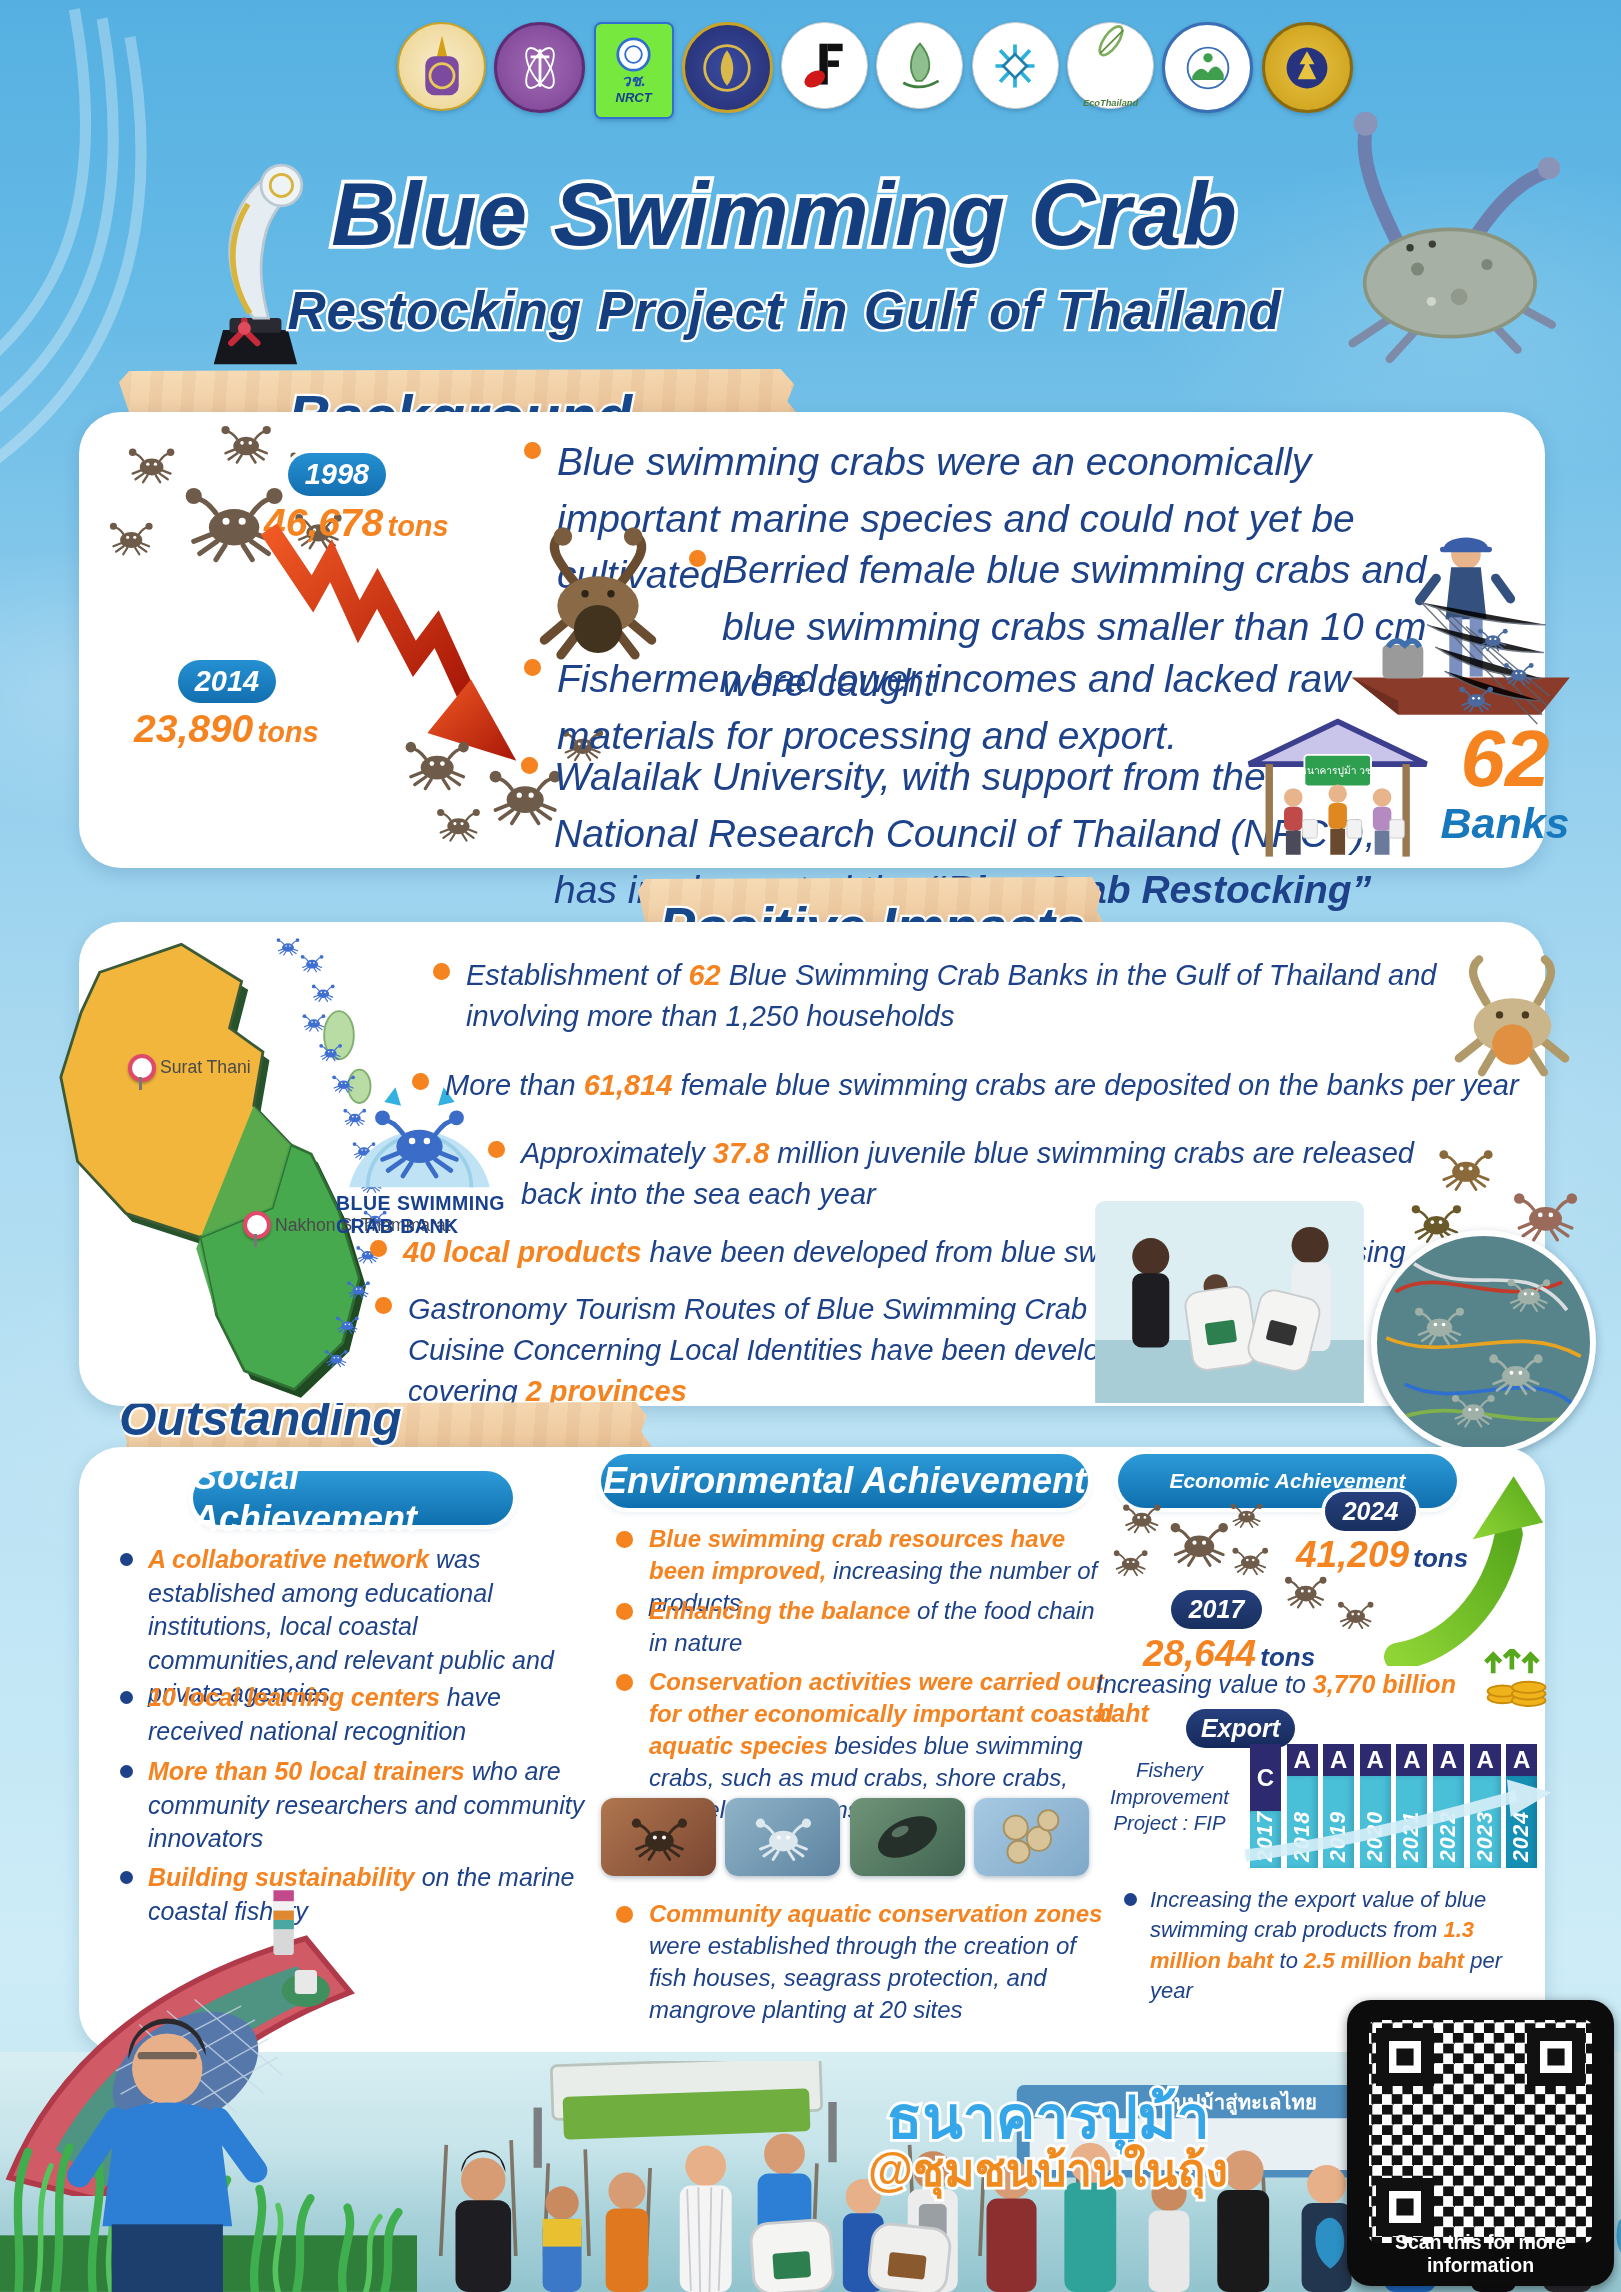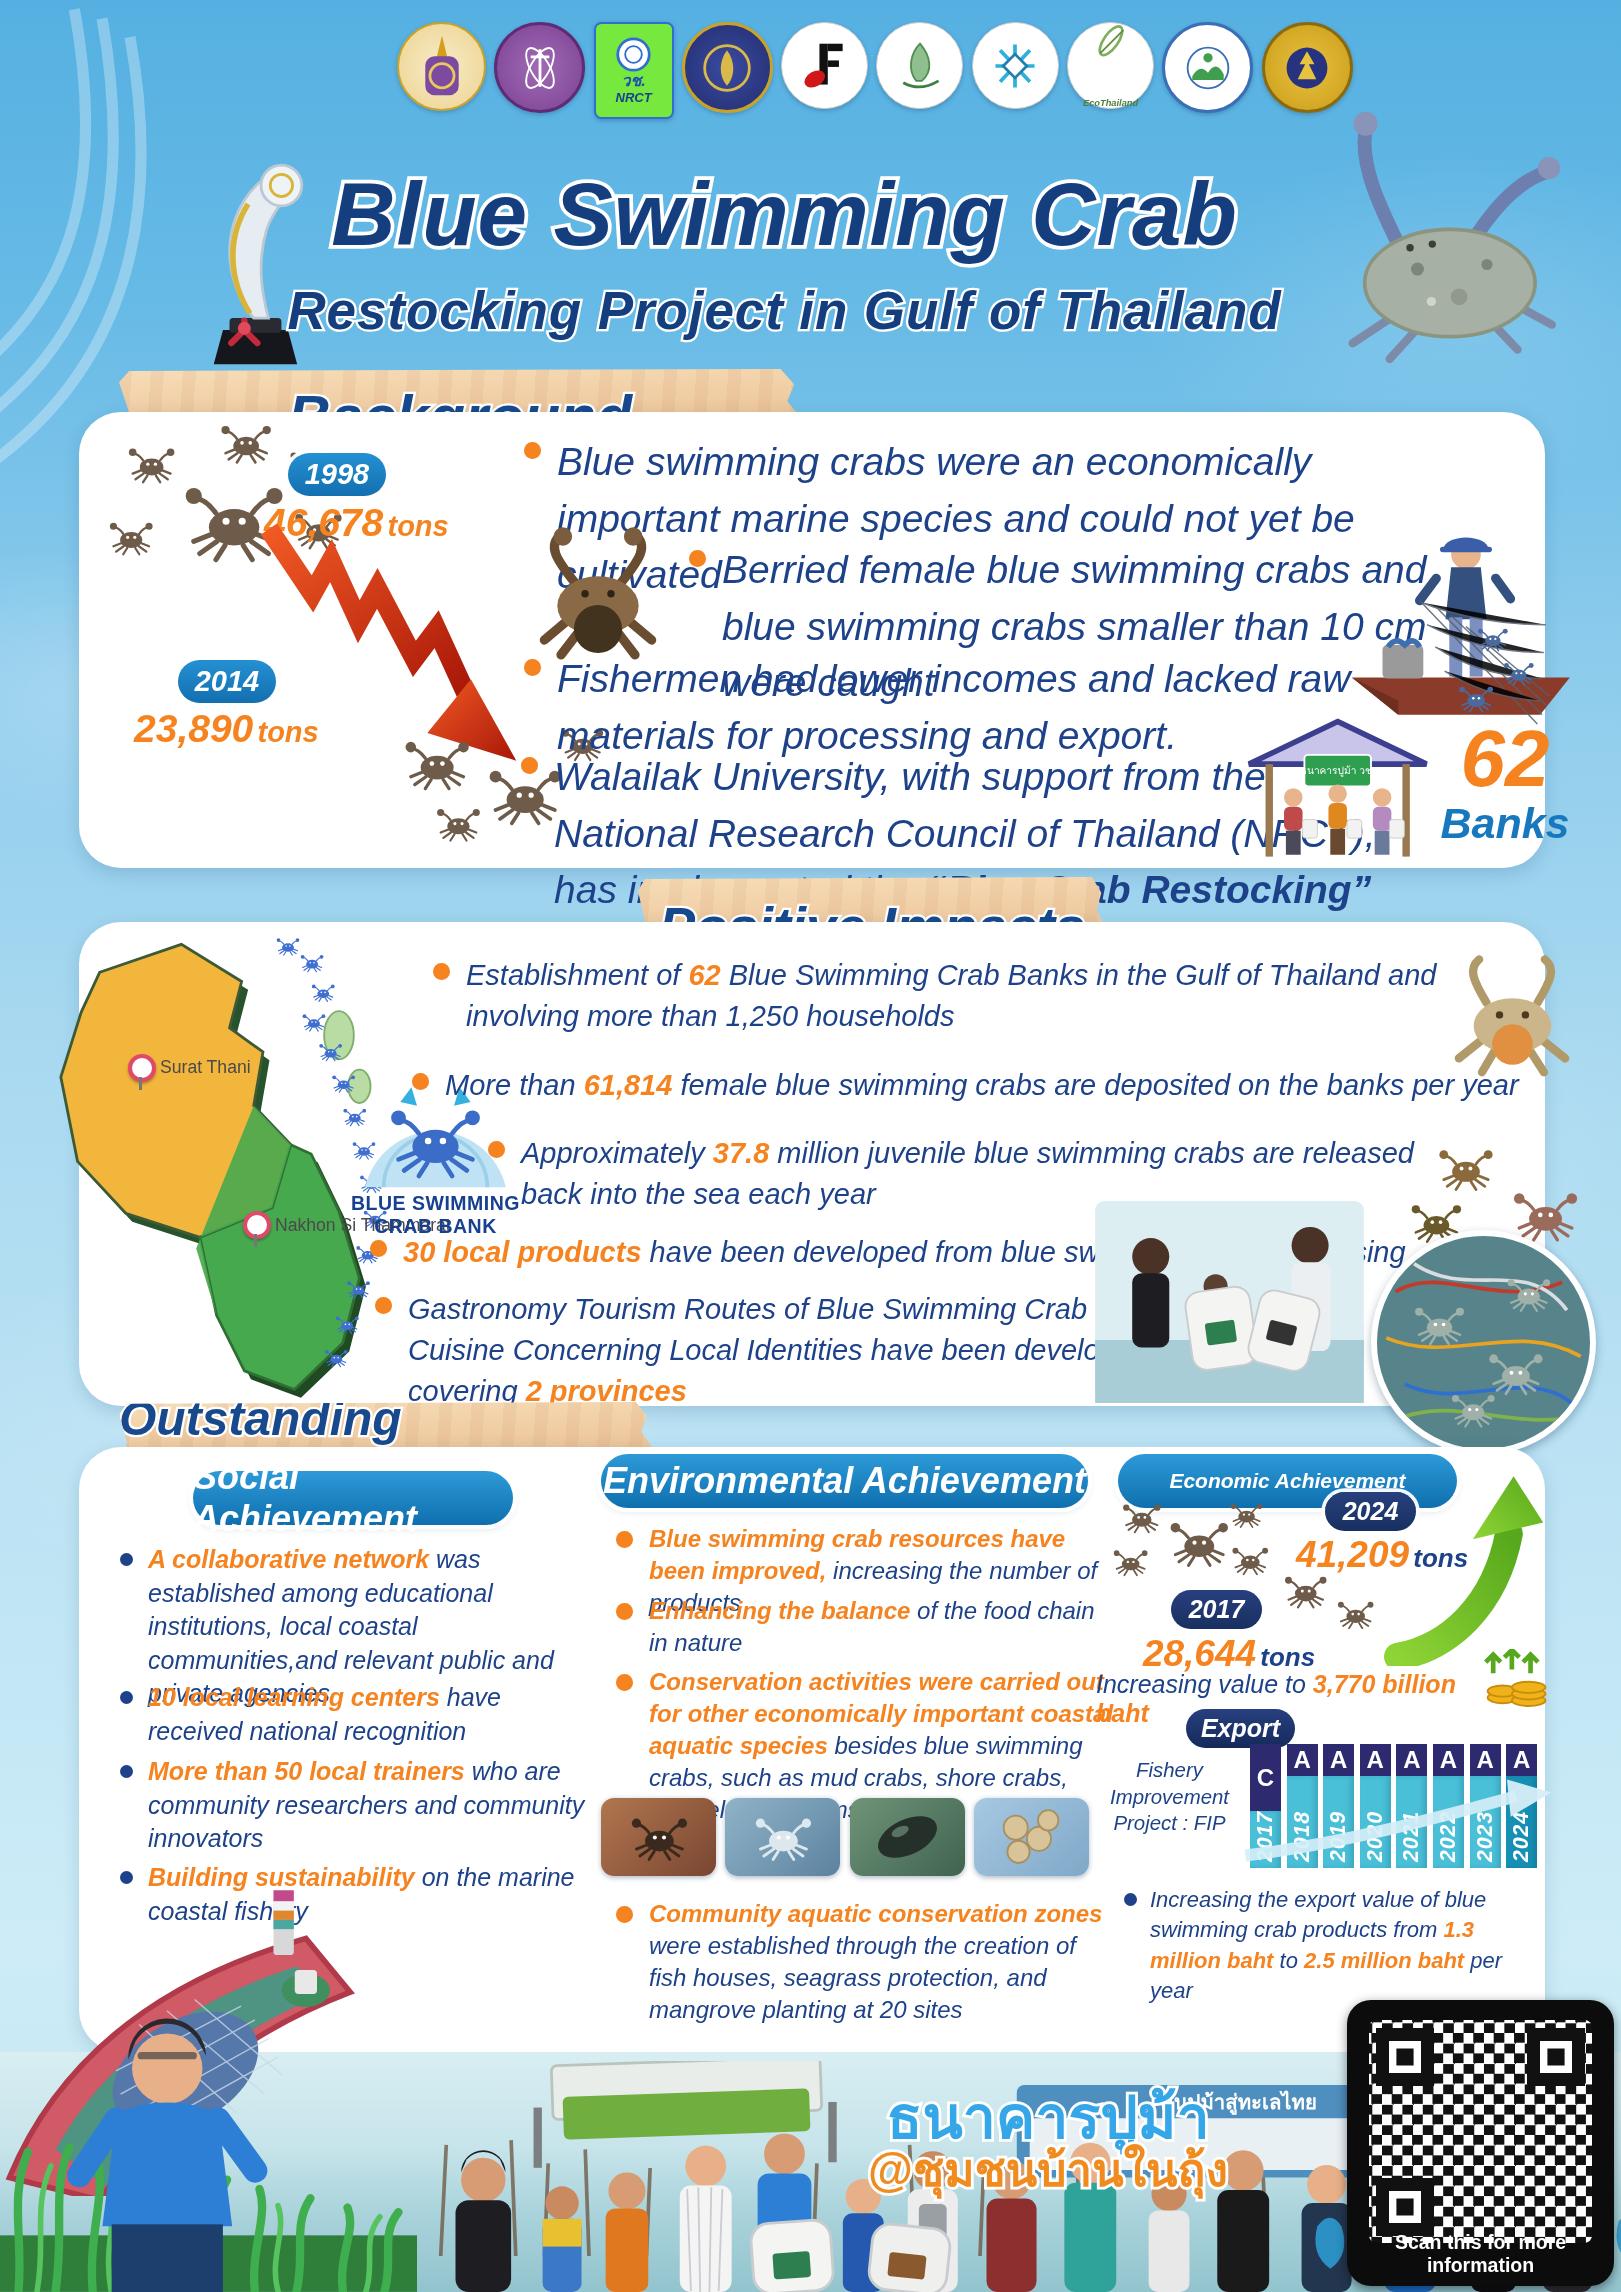--- a/index.html
+++ b/index.html
@@ -354,21 +354,21 @@
         <use href="#crab" x="326" y="420" width="26" height="23"></use>
       <use href="#crab" x="314" y="456" width="26" height="23"></use>
         <use href="#crab" x="262" y="12" width="26" height="23"></use>
     </g>
   </svg>
   <div class="pin" style="left:128px;top:1054px;"></div>
   <div class="map-label" style="left:160px;top:1057px;">Surat Thani</div>
   <div class="pin" style="left:243px;top:1211px;"></div>
   <div class="map-label" style="left:275px;top:1215px;">Nakhon Si Thammarat</div>
 
-  <div class="abs" style="left:336px;top:1078px;width:199px;text-align:center;">
+  <div class="abs" style="left:336px;top:1078px;width:199px;">
     <svg width="167" height="111" viewBox="0 0 180 120">
       <path d="M14 118 A78 78 0 0 1 166 118 Z" fill="#bfe2f4"></path>
       <path d="M34 118 A56 56 0 0 1 146 118" fill="none" stroke="#9ccfe8" stroke-width="4"></path>
       <g style="color:#3a6cc8">
           <use href="#crab" x="40" y="22" width="100" height="90"></use>
         </g>
       <polygon points="52,26 64,10 70,30" fill="#35b1e0"></polygon>
         <polygon points="128,26 116,10 110,30" fill="#35b1e0"></polygon>
     </svg>
     <div style="color:#17408e;font-weight:bold;font-size:19.5px;letter-spacing:0.5px;">BLUE SWIMMING</div>
@@ -396,21 +396,21 @@
     <g style="color:#8a6a3a">
         <use href="#crab" x="30" y="0" width="60" height="54"></use>
       </g>
     <g style="color:#6a5a2a">
         <use href="#crab" x="0" y="60" width="56" height="50"></use>
       </g>
     <g style="color:#9a6a5a">
         <use href="#crab" x="110" y="45" width="72" height="64"></use>
       </g>
   </svg>
-  <div class="bullet mid" style="left:403px;top:1232px;width:1067px;"><span class="dot"></span><span><span class="seg-hl">30 local products</span><span> have been developed from blue swimming crab processing</span></span></div>
+  <div class="bullet mid" style="left:403px;top:1232px;width:1067px;"><span class="dot"></span><span><span class="seg-hl">40 local products</span><span> have been developed from blue swimming crab processing</span></span></div>
   <div class="bullet mid" style="left:408px;top:1289px;width:761px;"><span class="dot"></span><span><span>Gastronomy Tourism Routes of Blue Swimming Crab Cuisine Concerning Local Identities have been developed, covering </span><span class="seg-hl">2 provinces</span></span></div>
 
   <svg class="abs" style="left:1095px;top:1201px" width="269" height="202" viewBox="0 0 290 218">
     <rect x="0" y="0" width="290" height="218" rx="10" fill="#dceef2"></rect>
     <rect x="0" y="150" width="290" height="68" fill="#a8cdd6"></rect>
     <circle cx="60" cy="60" r="20" fill="#4a3326"></circle>
       <rect x="40" y="78" width="40" height="80" rx="10" fill="#1d1d22"></rect>
     <circle cx="232" cy="48" r="20" fill="#4a3326"></circle>
       <rect x="212" y="66" width="42" height="96" rx="10" fill="#eceff2"></rect>
     <circle cx="130" cy="92" r="13" fill="#5a4030"></circle>

